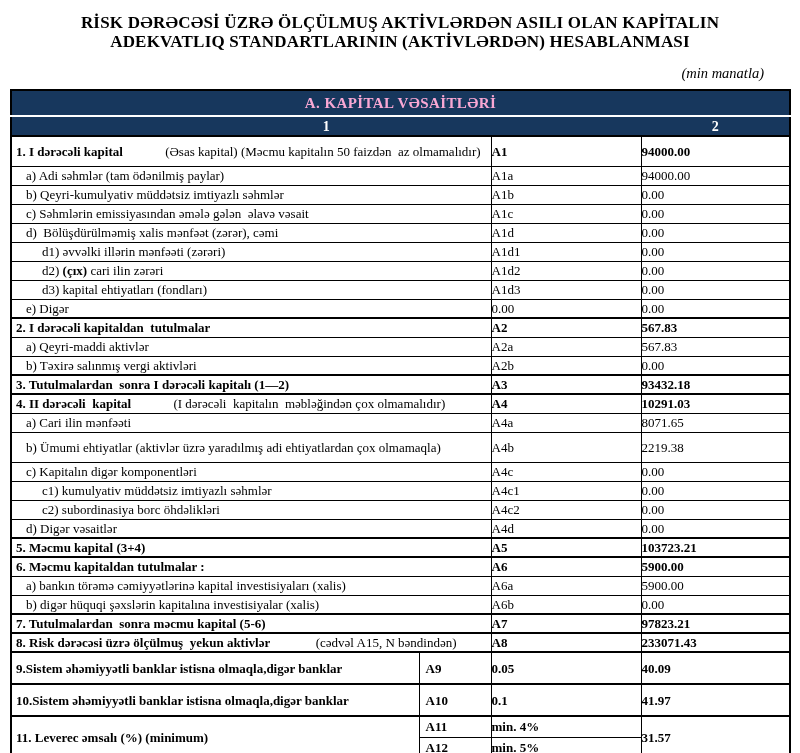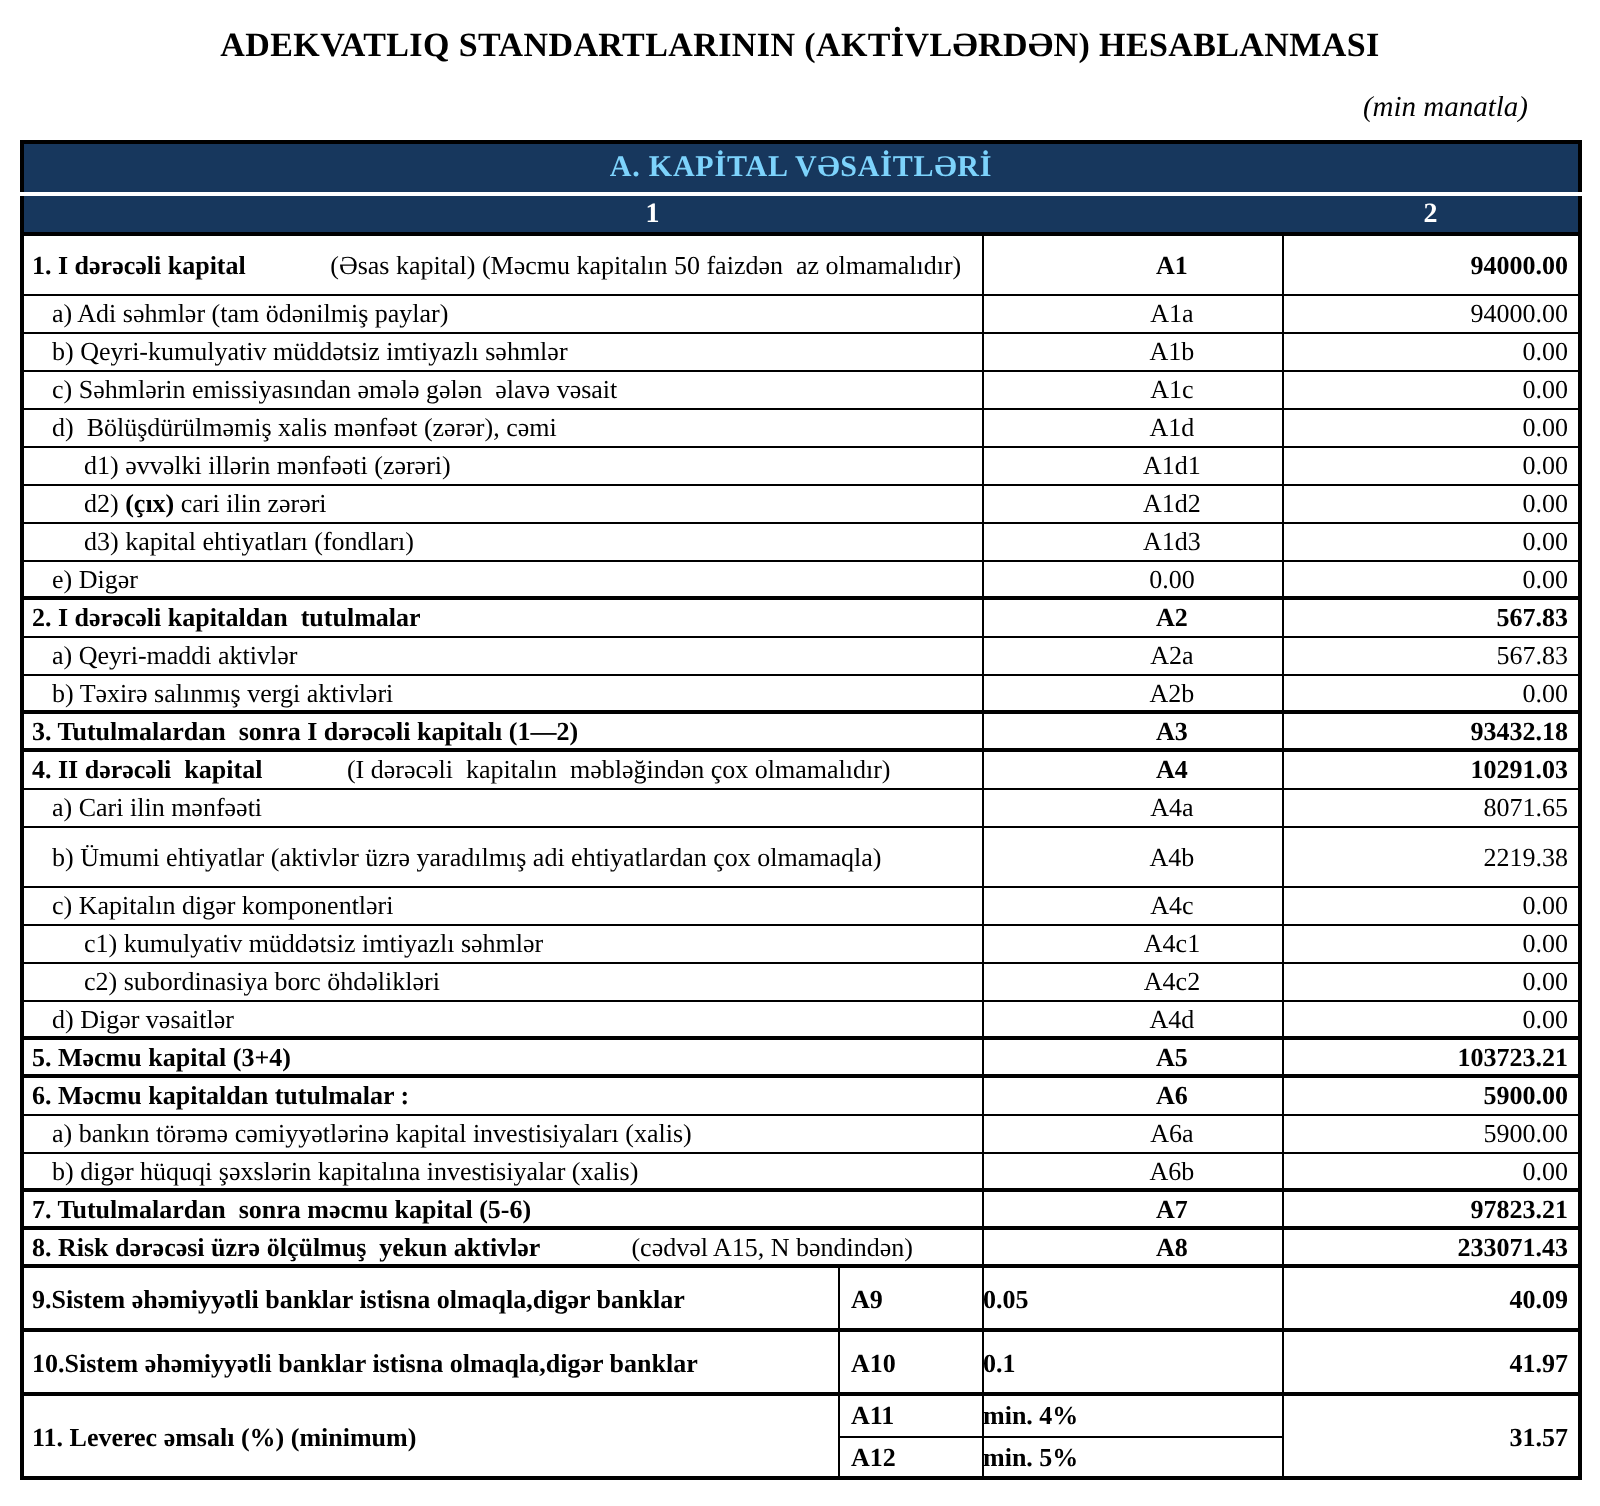--- a/index.html
+++ b/index.html
@@ -20,49 +20,50 @@
     width:779px; margin-left:10px; border-collapse:collapse;
     table-layout:fixed; border:2px solid #000;
   }
   td {
     border:1px solid #000; padding:0; vertical-align:middle;
     font-size:13px; line-height:15px; overflow:hidden;
   }
   tr { height:19px; }
   tr.h2 { height:30px; }
   tr.bar td {
-    background:#17375D; color:#7dd3fc; font-weight:bold; text-align:center;
+    background:#17375D; color:#f9a8d4; font-weight:bold; text-align:center;
     font-size:15px; height:24px; letter-spacing:0.4px;
     border:1px solid #17375D; border-bottom:2px solid #ffffff;
   }
   tr.colhead td {
     background:#17375D; color:#fff; font-weight:bold; text-align:center;
     font-size:14px; height:18px;
     border:1px solid #17375D; border-left:1px solid #0b2340;
     border-bottom:1px solid #ffffff;
   }
   td.lbl { text-align:left; padding:1px 4px; white-space:pre-wrap; }
   td.lbl.i1 { text-indent:10px; }
   td.lbl.i2 { text-indent:26px; }
-  td.code { text-align:center;padding-left:40px; }
-  td.val  { text-align:right; padding-right:5px; }
+  td.code { text-align:left; }
+  td.val  { text-align:left; padding-right:5px; }
   td.code2{ text-align:left; padding-left:6px; font-weight:bold; }
   td.factor { text-align:left; font-weight:bold; }
   tr.major td { font-weight:bold; border-top:2px solid #000; }
   tr.major .rest { font-weight:normal;padding-left:39px; }
   tr.ratio td { font-weight:bold; border-top:2px solid #000; }
   tr.lev2 td { font-weight:bold; border-top:1px solid #d946ef; }
   tr.lev { height:21px; } tr.lev2 { height:21px; }
   tr.ratiorow { height:32px; }
   b { font-weight:bold; }
 </style>
 </head>
 <body>
 
 <div class="doc-title">
+  <div>RİSK DƏRƏCƏSİ ÜZRƏ ÖLÇÜLMUŞ AKTİVLƏRDƏN ASILI OLAN KAPİTALIN</div>
   <div>ADEKVATLIQ STANDARTLARININ (AKTİVLƏRDƏN) HESABLANMASI</div>
 </div>
 
 <div class="unit-note">(min manatla)</div>
 
 <table class="capital">
   <colgroup>
       <col style="width:408px">
       <col style="width:72px">
       <col style="width:150px">

